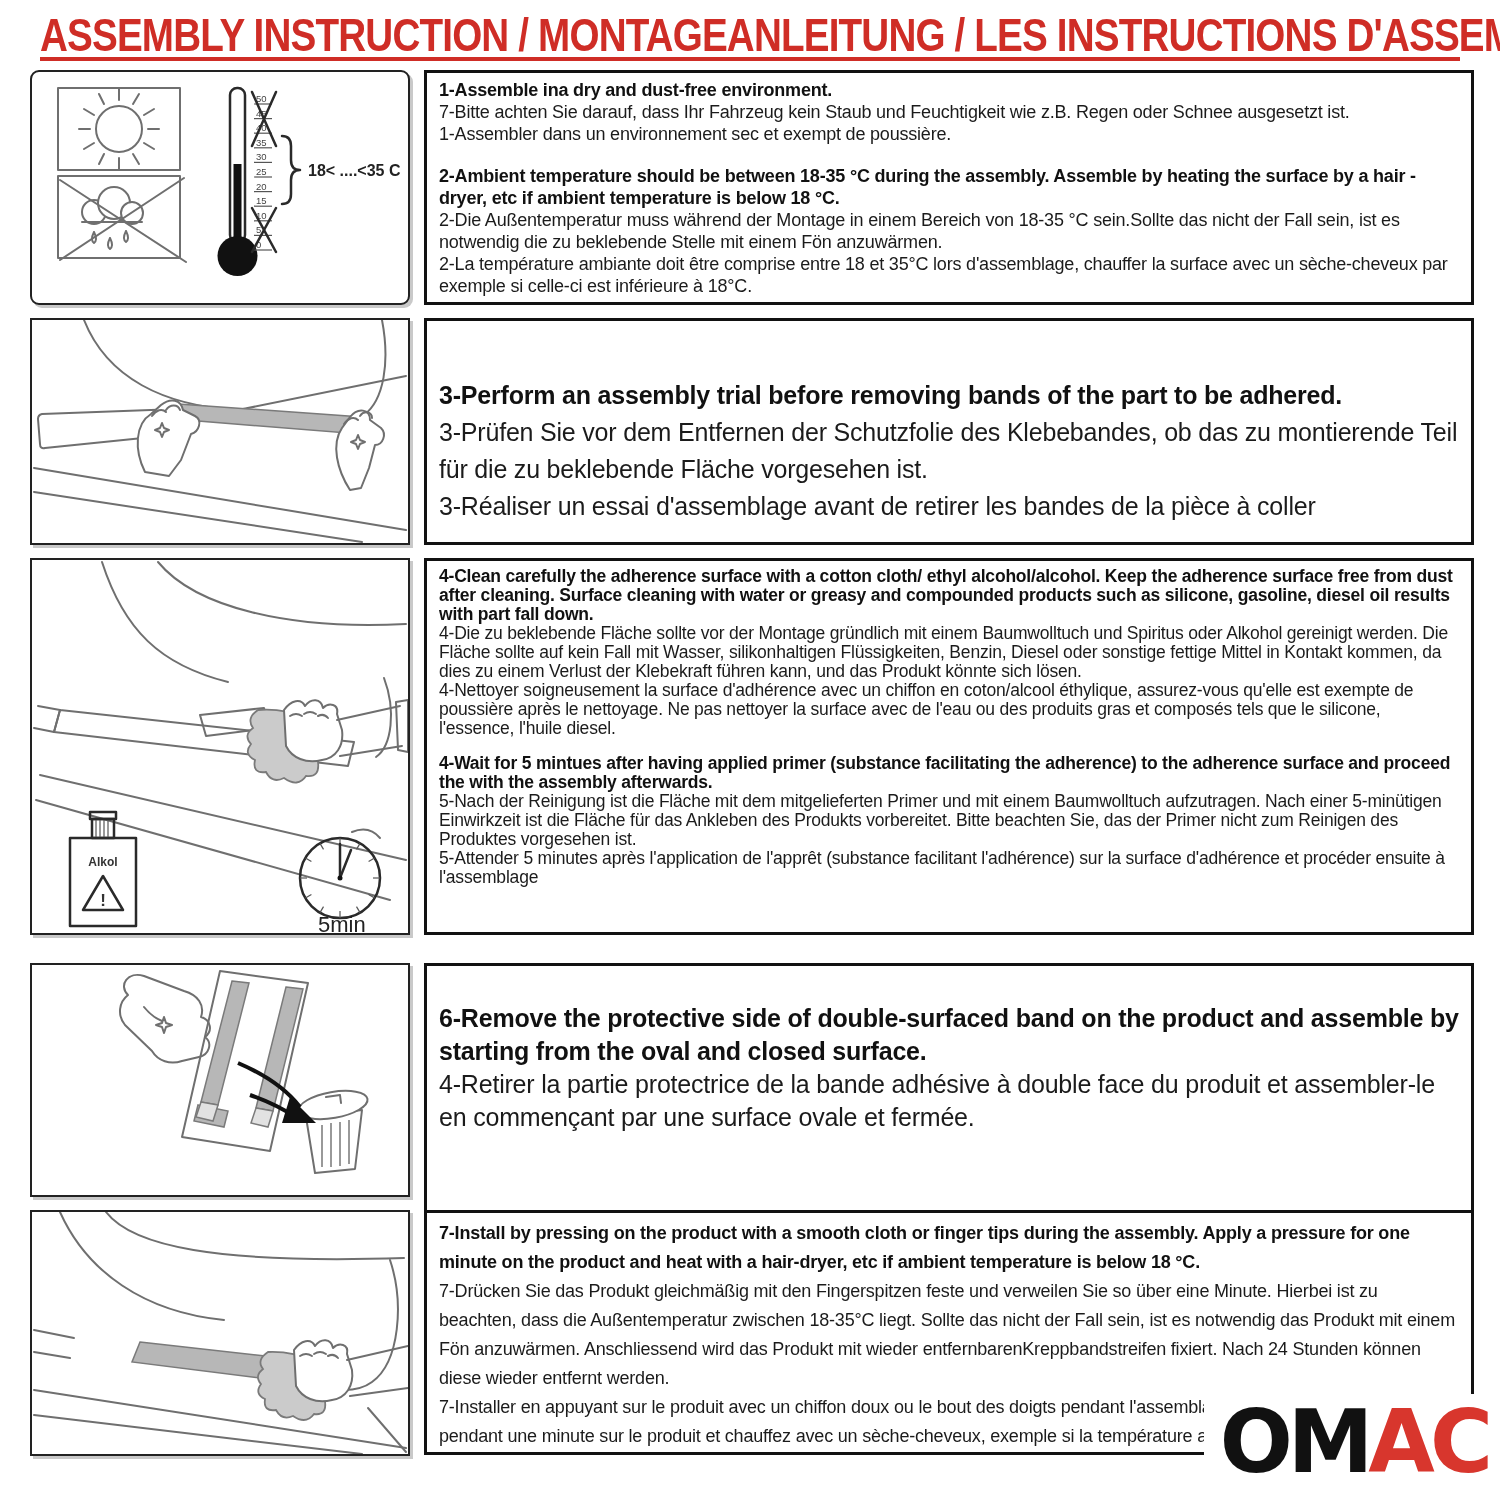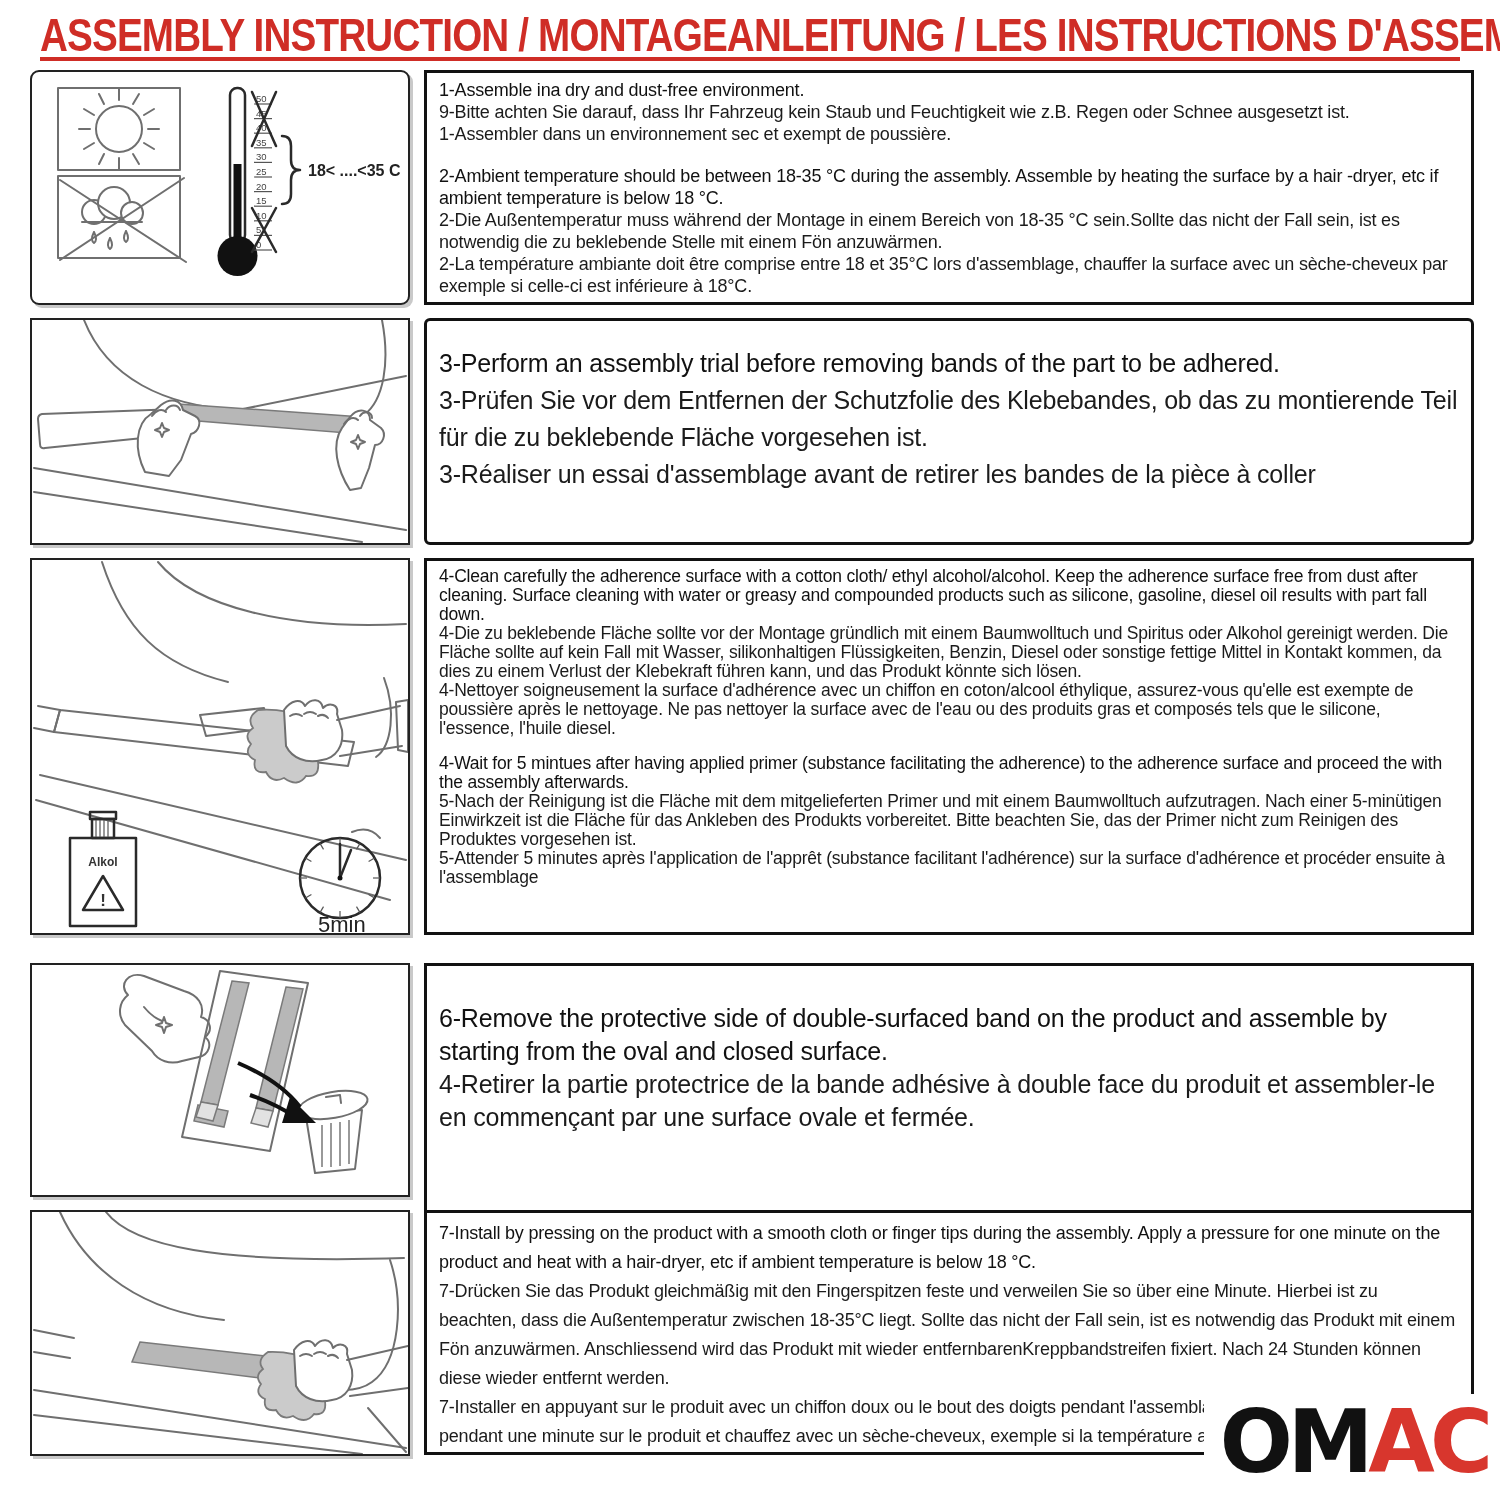--- a/index.html
+++ b/index.html
@@ -7,25 +7,25 @@
   .title-wrap{position:absolute;left:40px;top:8px;width:1420px;height:46px;}
   .title-text{display:inline-block;white-space:nowrap;transform:scaleX(.84);transform-origin:left center;
     font-size:46px;font-weight:800;letter-spacing:-1px;color:#cf2d26;}
   .title-rule{position:absolute;left:40px;top:57px;width:1420px;height:4px;background:#cf2d26;}
   .row{position:absolute;left:30px;width:1450px;}
   .illus{position:absolute;left:0;top:0;width:376px;border:2px solid #222;background:#fff;
     box-shadow:3px 3px 0 #c9c9c9;}
   .textbox{position:absolute;left:394px;top:0;width:1050px;border:3px solid #111;background:#fff;
     box-sizing:border-box;padding:6px 12px;overflow:hidden;}
   .p{margin:0;color:#1b1b1b;letter-spacing:-.2px;}
-  .b{font-weight:normal;color:#111;}
+  .b{font-weight:bold;color:#111;}
   .spacer{height:20px;}
   .row1 .p{font-size:18px;line-height:22px;}
   .row2 .p{font-size:25px;line-height:37px;}
-  .row2 .textbox{padding-top:24px;border-radius:6px;}
+  .row2 .textbox{padding-top:56px;}
   .row3 .p{font-size:17.5px;line-height:19px;}
   .row3 .spacer{height:16px;}
   .row4 .p{font-size:25px;line-height:33px;}
   .row4 .textbox{padding-top:36px;}
   .row5 .p{font-size:18px;line-height:29px;}
   .logo{position:absolute;right:8px;top:1396px;z-index:5;background:#fff;padding:0 4px 8px 16px;
     font-size:86px;font-weight:900;letter-spacing:-5px;line-height:92px;font-family:"DejaVu Sans","Liberation Sans",sans-serif;
     transform:scaleY(1.02);transform-origin:bottom right;}
   .logo .lb{color:#111;}
   .logo .lr{color:#d8362d;}
@@ -123,21 +123,21 @@
             <line x1="244" y1="136" x2="220" y2="180" class="lnd"></line>
         </g>
 
         <path d="M250,64 Q259,64 259,74 L259,88 Q259,98 268,98 Q259,98 259,108 L259,122 Q259,132 250,132" class="lnd"></path>
         <text class="ill-label" x="276" y="104">18&lt; ....&lt;35 C</text>
       </g>
     </svg>
   </div>
   <div class="textbox" style="height:235px;">
     <p class="p b">1-Assemble ina dry and dust-free environment.</p>
-    <p class="p">9-Bitte achten Sie darauf, dass Ihr Fahrzeug kein Staub und Feuchtigkeit wie z.B. Regen oder Schnee ausgesetzt ist.</p>
+    <p class="p">7-Bitte achten Sie darauf, dass Ihr Fahrzeug kein Staub und Feuchtigkeit wie z.B. Regen oder Schnee ausgesetzt ist.</p>
     <p class="p">1-Assembler dans un environnement sec et exempt de poussière.</p>
     <div class="spacer"></div>
     <p class="p b">2-Ambient temperature should be between 18-35 °C  during the assembly. Assemble by heating the surface by a hair -dryer, etc if ambient temperature is below 18 °C.</p>
     <p class="p">2-Die Außentemperatur muss während der Montage in einem Bereich von 18-35 °C  sein.Sollte das nicht der Fall sein, ist es notwendig die zu beklebende Stelle mit einem Fön anzuwärmen.</p>
     <p class="p">2-La température ambiante doit être comprise entre 18 et 35°C lors d'assemblage, chauffer la surface avec un sèche-cheveux par exemple si celle-ci est inférieure à 18°C.</p>
   </div>
 </div>
 
 <div class="row row2" style="top:318px;height:227px;">
   <div class="illus" style="height:223px;">

